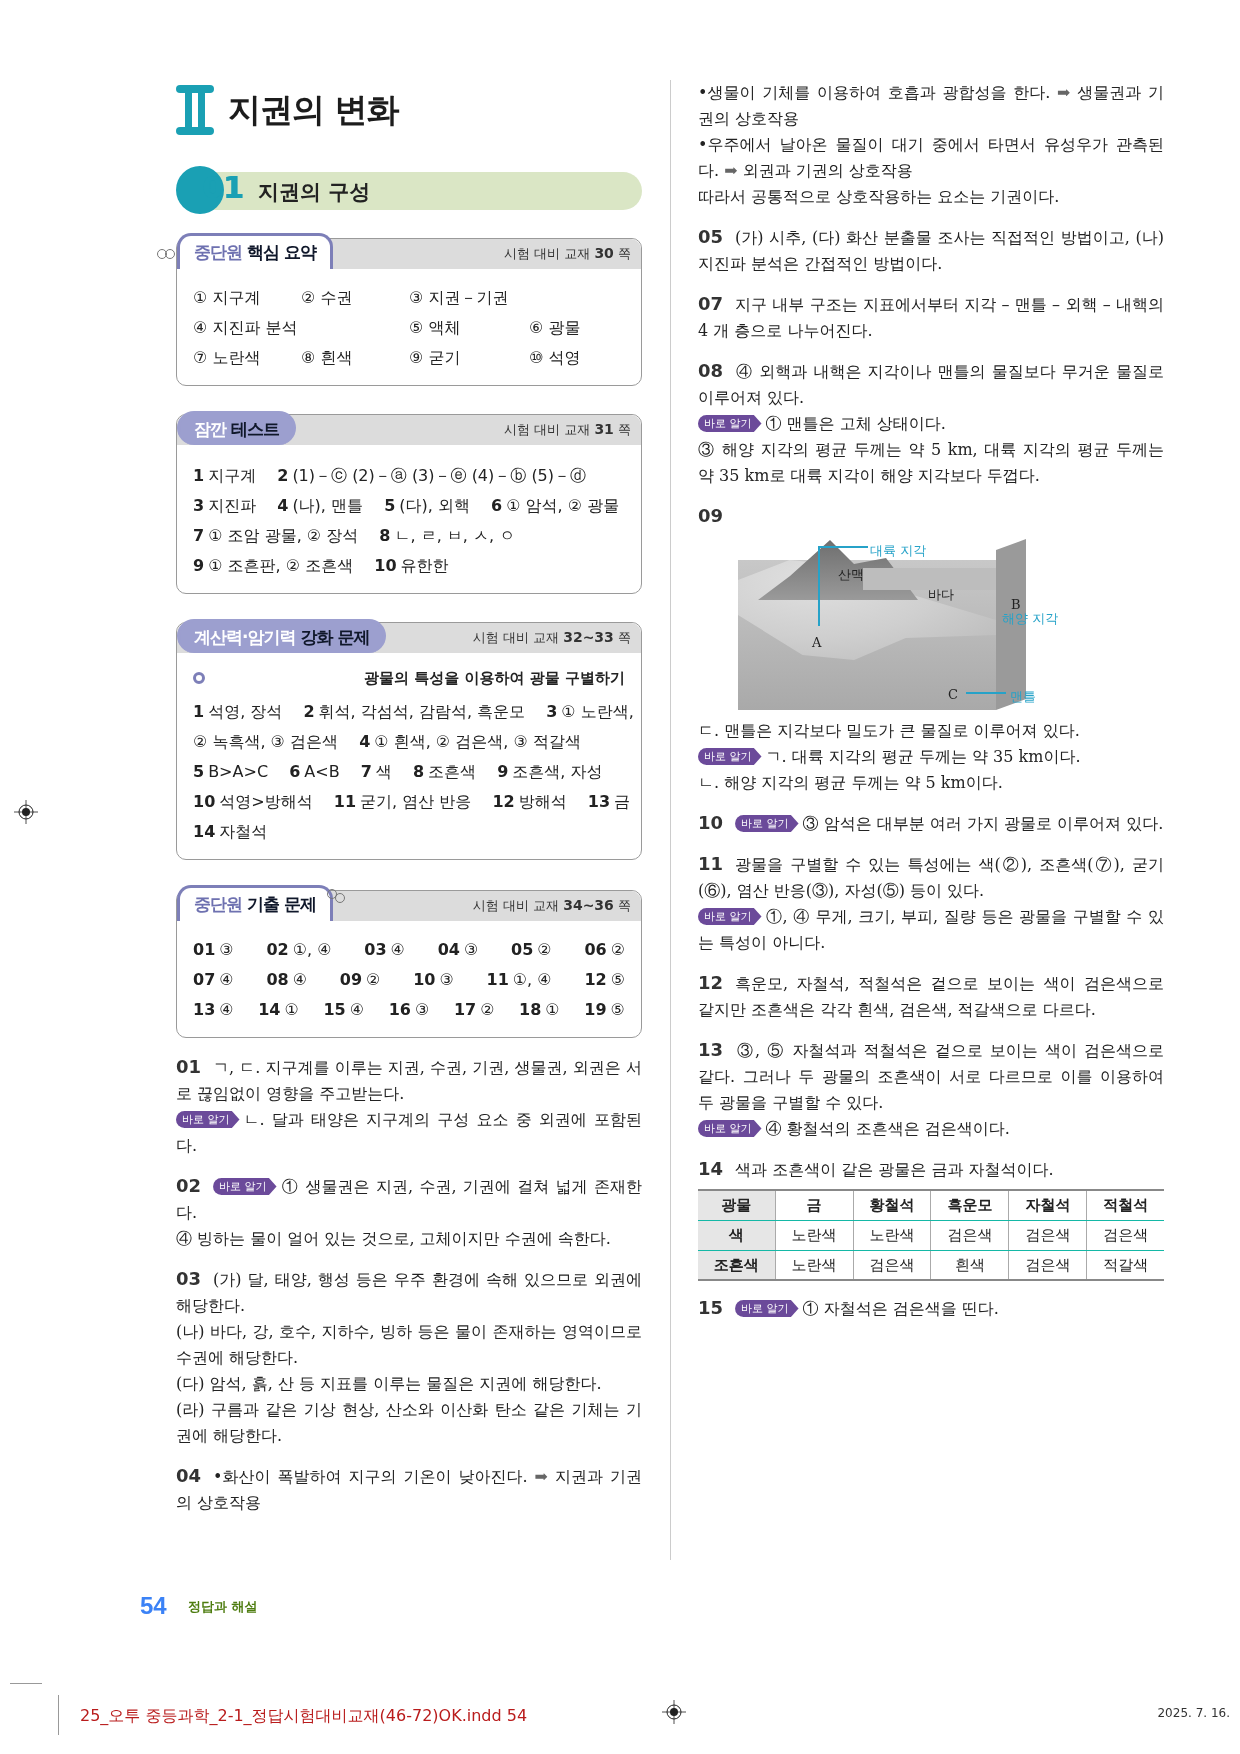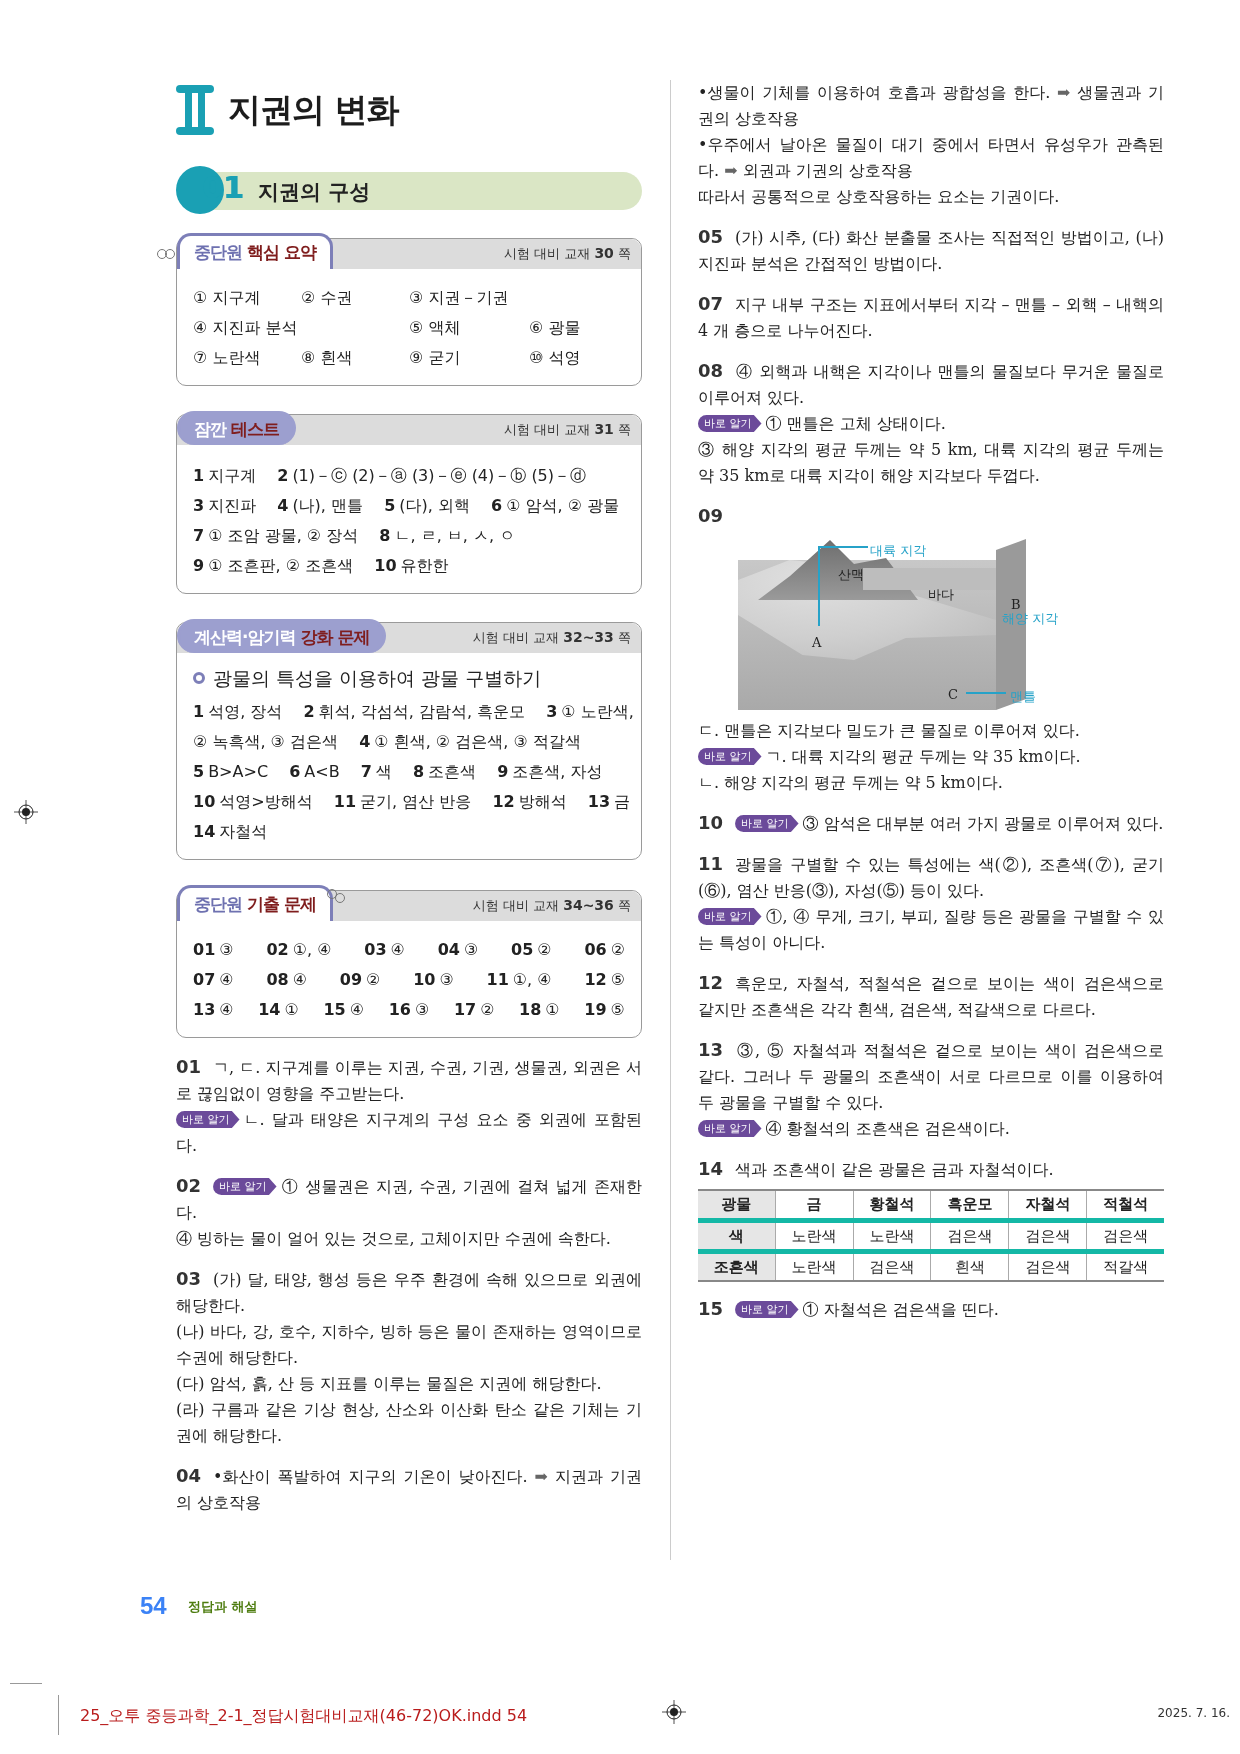--- a/index.html
+++ b/index.html
@@ -29,32 +29,32 @@
   .section-banner .title { position: absolute; left: 82px; top: 8px; font-size: 21px; font-weight: bold; color: #222; }
 
   
   .box { position: relative; width: 466px; border: 1px solid #9a9a9a; border-radius: 10px; margin-top: 22px; background: #fff; }
   .box-head { position: relative; height: 32px; }
   .box-head .band { position: absolute; left: 0; right: 0; top: 0; height: 30px; background: #dcdcdc; border-radius: 10px 10px 0 0; }
   .box-head .tab { position: absolute; left: 0; top: -6px; height: 36px; padding: 0 14px; background: #fff; border: 3px solid #7d7fb8; border-bottom: none; border-radius: 14px 14px 0 0; display: flex; align-items: center; font-size: 17px; font-weight: bold; }
   .box-head .tab.filled { background: #9c9fcf; border-color: #9c9fcf; border-radius: 18px; height: 34px; top: -4px; }
   .box-head .tab .pre { color: #6e71b0; margin-right: 5px; letter-spacing: -1px; }
   .box-head .tab.filled .pre { color: #fff; }
-  .box-head .tab .main { color: #7f1d1d; letter-spacing: -1px; }
+  .box-head .tab .main { color: #0f172a; letter-spacing: -1px; }
   .box-head .ref { position: absolute; right: 10px; top: 6px; font-size: 13px; color: #333; }
   .box-head .ref b { font-size: 14px; }
   .deco-ring { position: absolute; width: 10px; height: 10px; border: 1.5px solid #777; border-radius: 50%; }
 
   .box-body { padding: 14px 16px 12px 16px; font-size: 16px; line-height: 30px; color: #222; }
   .grid-4 { display: grid; grid-template-columns: 108px 108px 120px 110px; }
   .grid-4 .span2 { grid-column: span 2; }
   .line { white-space: nowrap; }
   .line .n { font-weight: bold; margin-right: 4px; }
   .line .g { display: inline-block; margin-right: 16px; }
-  .subhead { font-size: 19px; font-weight: normal; margin: 0 0 4px 0; display: flex; align-items: center; }
+  .subhead { font-size: 15px; font-weight: bold; margin: 0 0 4px 0; display: flex; align-items: center; justify-content: space-between; }
   .subhead .dot { width: 12px; height: 12px; border-radius: 50%; border: 3px solid #7d7fb8; margin-right: 8px; }
   .ans-grid { display: flex; justify-content: space-between; font-size: 16px; line-height: 30px; }
   .ans-grid span b { font-weight: bold; margin-right: 4px; }
 
   
   .expl { font-family: "DejaVu Serif", "Liberation Serif", serif; font-size: 16px; line-height: 26px; color: #222; margin-top: 14px; text-align: justify; }
   .expl .qn { font-family: "DejaVu Sans", "Liberation Sans", sans-serif; font-weight: bold; font-size: 18px; color: #333; margin-right: 12px; }
   .baro { display: inline-block; font-family: "DejaVu Sans", "Liberation Sans", sans-serif; background: #6b4a9a; color: #fff; font-size: 11px; line-height: 17px; padding: 0 10px 0 6px; border-radius: 9px 2px 2px 9px; margin-right: 4px; vertical-align: 2px; clip-path: polygon(0 0, 88% 0, 100% 50%, 88% 100%, 0 100%); }
   .arrow { color: #666; }
 
@@ -64,21 +64,21 @@
   .fig-side { position: absolute; left: 298px; top: 10px; width: 30px; height: 160px; background: #9a9a9a; transform: skewY(-20deg); transform-origin: top left; }
   .fig-crust { position: absolute; left: 40px; top: 20px; width: 258px; height: 100px; background: radial-gradient(ellipse at 30% 20%, #e0e0e0 0%, #cfcfcf 50%, #b8b8b8 100%); clip-path: polygon(0 20%, 20% 0, 40% 5%, 55% 25%, 100% 60%, 100% 75%, 65% 78%, 45% 100%, 25% 95%, 0 55%); }
   .fig-mount { position: absolute; left: 60px; top: 0; width: 160px; height: 60px; background: linear-gradient(180deg, #6e6e6e, #9a9a9a); clip-path: polygon(0 100%, 20% 60%, 45% 0, 60% 40%, 80% 30%, 100% 100%); }
   .fig-sea { position: absolute; left: 165px; top: 28px; width: 133px; height: 22px; background: #bdbdbd; }
   .fig-label { position: absolute; font-size: 13px; color: #222; }
   .fig-label.blue { color: #26a2c8; }
   .fig-line { position: absolute; background: #26a2c8; }
 
   
   table.mtab { border-collapse: collapse; width: 466px; margin-top: 6px; font-size: 15px; }
-  table.mtab td, table.mtab th { border-right: 1px solid #aaa; border-bottom: 5px solid #14b8a6; height: 30px; text-align: center; font-weight: normal; }
+  table.mtab td, table.mtab th { border-right: 1px solid #aaa; border-bottom: 1px solid #14b8a6; height: 30px; text-align: center; font-weight: normal; }
   table.mtab tr:first-child td, table.mtab tr:first-child th { border-top: 2px solid #888; }
   table.mtab tr:last-child td, table.mtab tr:last-child th { border-bottom: 2px solid #888; }
   table.mtab td:last-child { border-right: none; }
   table.mtab th { background: #e6e6e6; font-weight: bold; }
   table.mtab tr:first-child td { font-weight: bold; }
   table.mtab td { font-family: "DejaVu Serif", "Liberation Serif", serif; }
   table.mtab tr:first-child td { font-family: "DejaVu Sans", "Liberation Sans", sans-serif; }
 
   
   .page-num { position: absolute; left: 140px; top: 1592px; font-size: 24px; font-weight: bold; color: #3b82f6; font-family: "Liberation Sans", sans-serif; }

